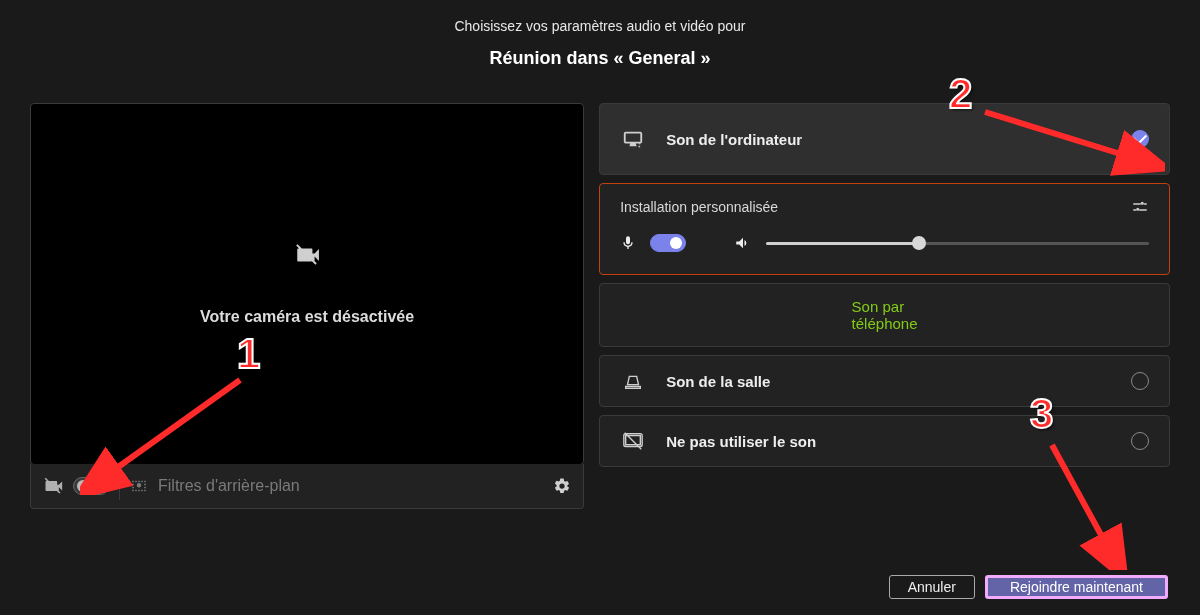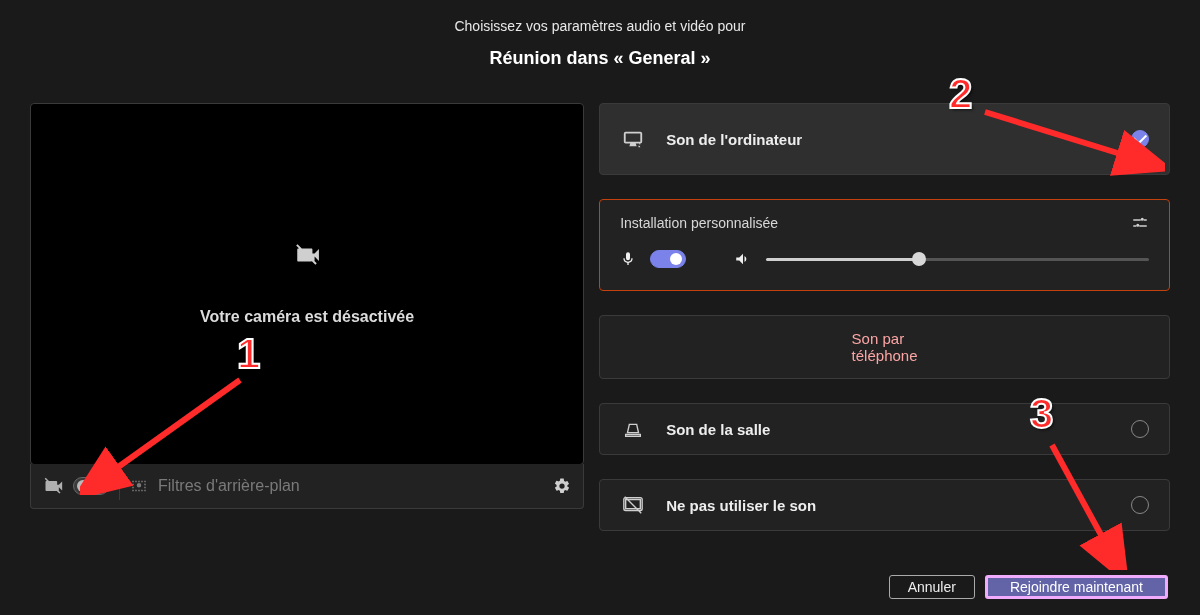--- a/index.html
+++ b/index.html
@@ -89,21 +89,21 @@
   .filter-icon svg { width:18px; height:18px; fill:#7a7a7a; display:block;}
   .filter-label { color: #7a7a7a; font-size: 16px; }
   .spacer { flex: 1; }
   .gear-icon svg { width:18px; height:18px; fill:#cfcfcf; display:block; cursor:pointer;}
 
   
   .audio-panel {
     width: 613px;
     display: flex;
     flex-direction: column;
-    gap: 24px;
+    gap: 8px;
   }
   .audio-option {
     background: #222;
     border: 1px solid #3a3a3a;
     border-radius: 4px;
     padding: 14px 20px;
     display: flex;
     align-items: center;
     gap: 20px;
     cursor: pointer;
@@ -113,21 +113,21 @@
     padding: 24px 20px;
   }
   .audio-option.disabled {
     color: #707070;
     justify-content: center;
     cursor: default;
   }
   .audio-option .opt-icon { width: 26px; display:flex; justify-content:center;}
   .audio-option .opt-icon svg { fill:#cfcfcf; width:22px; height:22px;}
   .audio-option .opt-label { flex:1; font-size: 15px; font-weight: 600; color:#eee;}
-  .audio-option.disabled .opt-label { flex: 0; color:#fca5a5; font-weight:400;}
+  .audio-option.disabled .opt-label { flex: 0; color:#84cc16; font-weight:400;}
   .radio {
     width: 18px; height: 18px;
     border: 1.5px solid #888;
     border-radius: 50%;
   }
   .radio.checked {
     background: #7b83eb;
     border-color: #7b83eb;
     display:flex; align-items:center; justify-content:center;
   }

